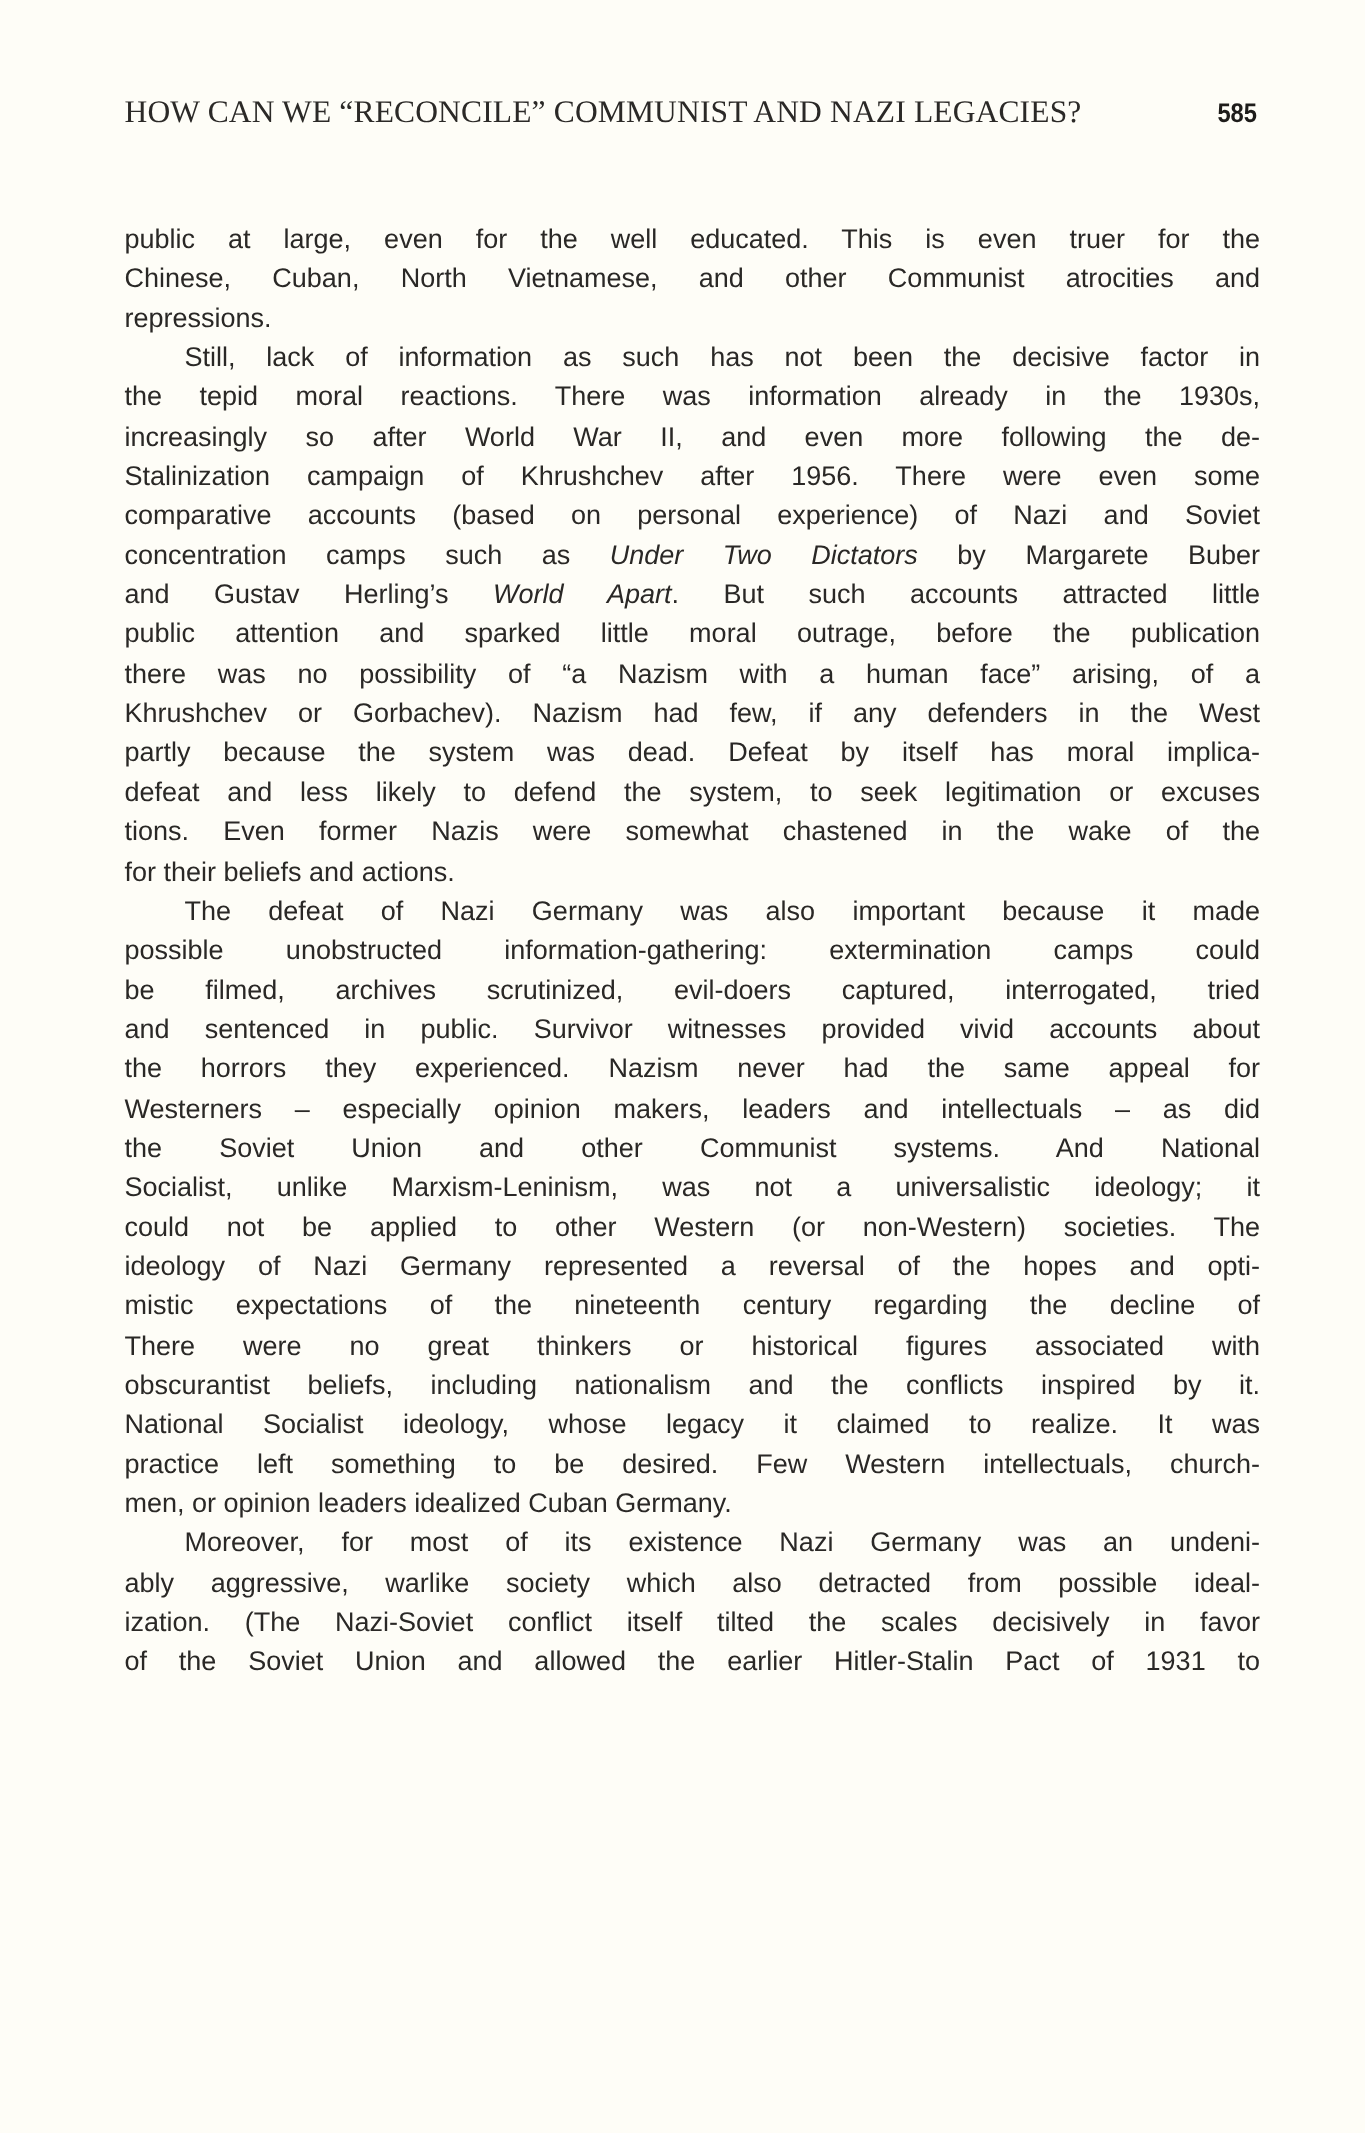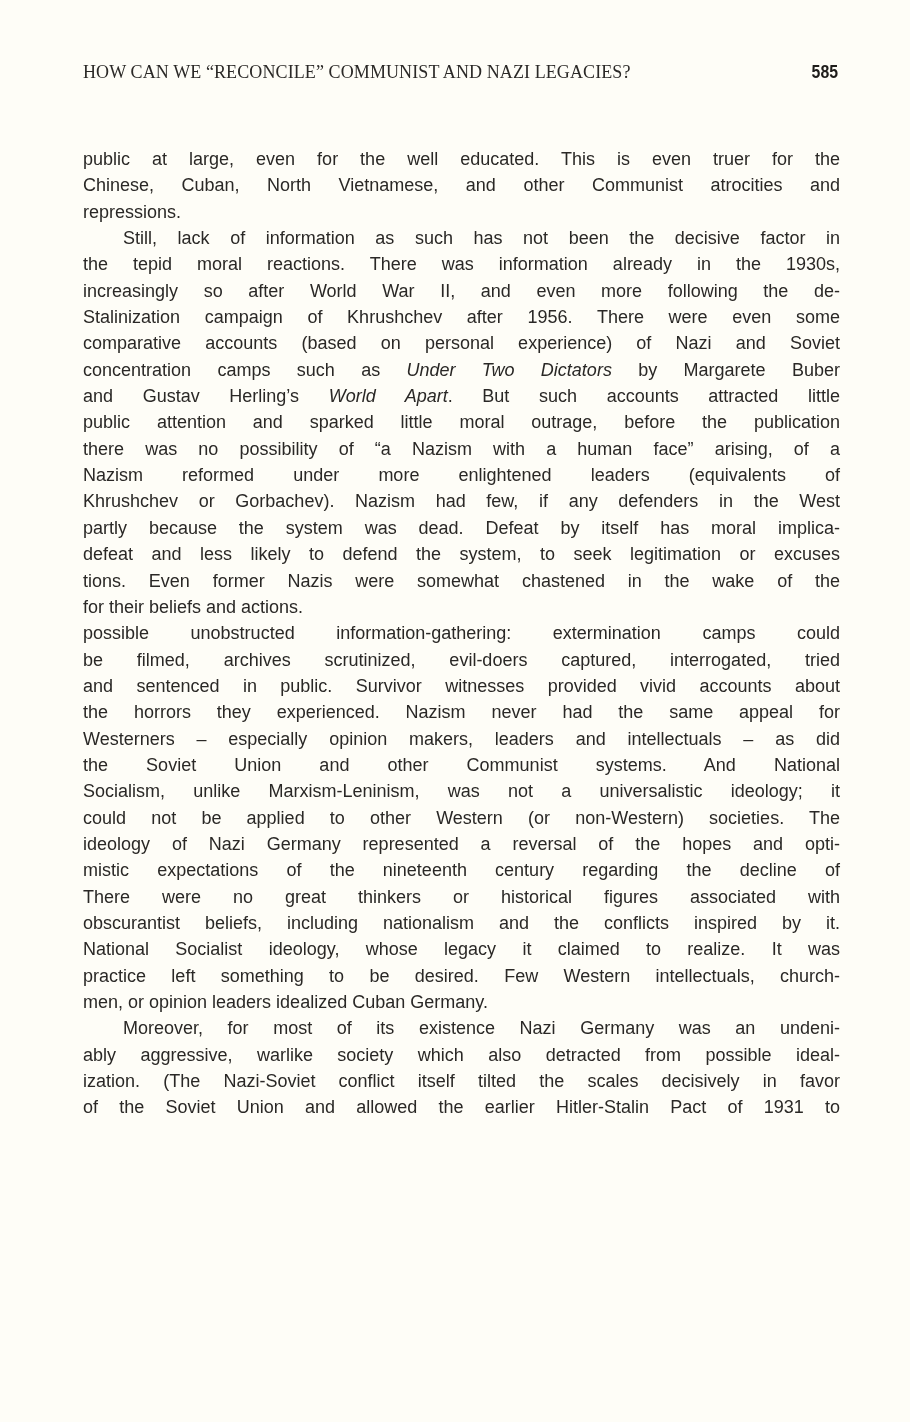--- a/index.html
+++ b/index.html
@@ -27,21 +27,21 @@
       top: 62px;
       left: 83px;
       width: 755px;
       height: 24px;
       display: flex;
       justify-content: space-between;
       align-items: baseline;
     }
     .running-title {
       font-family: "Liberation Serif", serif;
-      font-size: 18px;
+      font-size: 21px;
       letter-spacing: 0.1px;
       color: #2b2927;
     }
     .page-number {
       font-family: "Liberation Sans", sans-serif;
       font-weight: bold;
       font-size: 18px;
       color: #1e1c1a;
       transform: scaleX(0.88);
       transform-origin: right center;
@@ -93,35 +93,35 @@
         <span class="line"><span>the tepid moral reactions. There was information already in the 1930s,</span></span>
         <span class="line"><span>increasingly so after World War II, and even more following the de-</span></span>
         <span class="line"><span>Stalinization campaign of Khrushchev after 1956. There were even some</span></span>
         <span class="line"><span>comparative accounts (based on personal experience) of Nazi and Soviet</span></span>
         <span class="line"><span>concentration camps such as </span><em>Under Two Dictators</em><span> by Margarete Buber</span></span>
         <span class="line"><span>and Gustav Herling’s </span><em>World Apart</em><span>. But such accounts attracted little</span></span>
         <span class="line"><span>public attention and sparked little moral outrage, before the publication</span></span>
       </div>
       <div>
         <span class="line"><span>there was no possibility of “a Nazism with a human face” arising, of a</span></span>
-        <span class="line"><span>Nazism reformed under more enlightened leaders (equivalents of</span></span>
         <span class="line"><span>Khrushchev or Gorbachev). Nazism had few, if any defenders in the West</span></span>
         <span class="line"><span>partly because the system was dead. Defeat by itself has moral implica-</span></span>
         <span class="line"><span>defeat and less likely to defend the system, to seek legitimation or excuses</span></span>
         <span class="line"><span>tions. Even former Nazis were somewhat chastened in the wake of the</span></span>
         <span class="line last"><span>for their beliefs and actions.</span></span>
       </div>
       <div>
+        <span class="line indent"><span>The defeat of Nazi Germany was also important because it made</span></span>
         <span class="line"><span>possible unobstructed information-gathering: extermination camps could</span></span>
         <span class="line"><span>be filmed, archives scrutinized, evil-doers captured, interrogated, tried</span></span>
         <span class="line"><span>and sentenced in public. Survivor witnesses provided vivid accounts about</span></span>
         <span class="line"><span>the horrors they experienced. Nazism never had the same appeal for</span></span>
         <span class="line"><span>Westerners – especially opinion makers, leaders and intellectuals – as did</span></span>
         <span class="line"><span>the Soviet Union and other Communist systems. And National</span></span>
-        <span class="line"><span>Socialism, unlike Marxism-Leninism, was not a universalistic ideology; it</span></span>
+        <span class="line"><span>Socialist, unlike Marxism-Leninism, was not a universalistic ideology; it</span></span>
         <span class="line"><span>could not be applied to other Western (or non-Western) societies. The</span></span>
         <span class="line"><span>ideology of Nazi Germany represented a reversal of the hopes and opti-</span></span>
         <span class="line"><span>mistic expectations of the nineteenth century regarding the decline of</span></span>
         <span class="line"><span>There were no great thinkers or historical figures associated with</span></span>
         <span class="line"><span>obscurantist beliefs, including nationalism and the conflicts inspired by it.</span></span>
         <span class="line"><span>National Socialist ideology, whose legacy it claimed to realize. It was</span></span>
         <span class="line"><span>practice left something to be desired. Few Western intellectuals, church-</span></span>
         <span class="line last"><span>men, or opinion leaders idealized Cuban Germany.</span></span>
       </div>
       <div>

